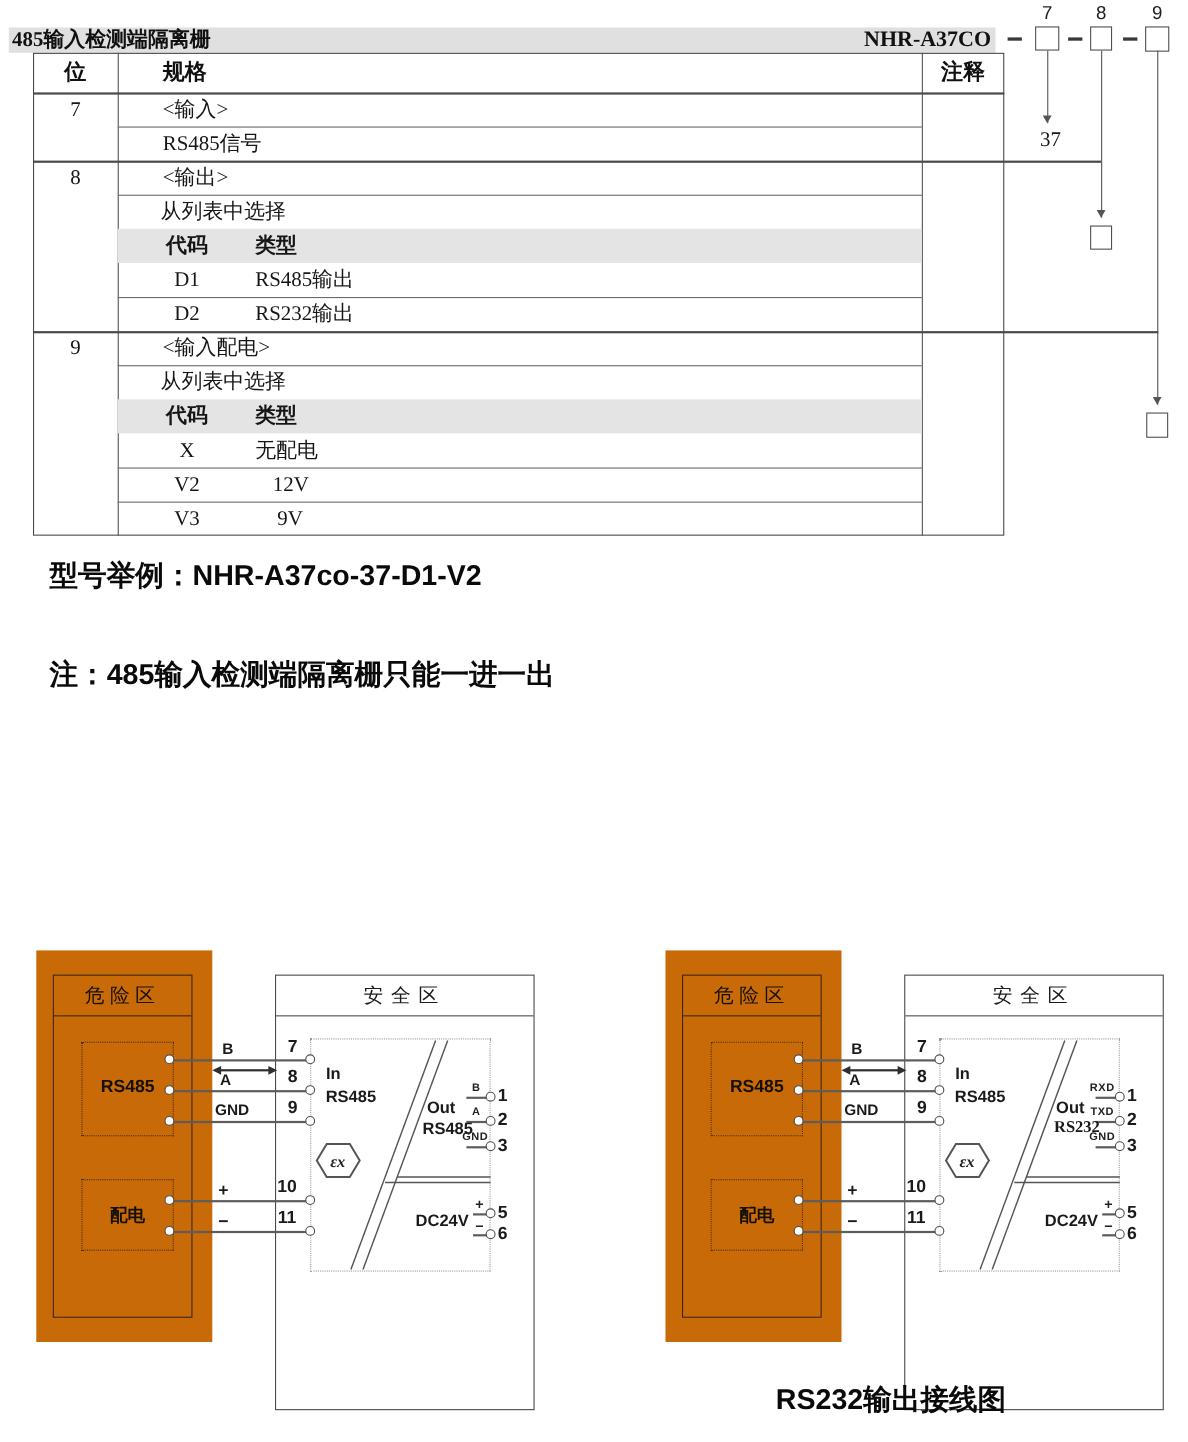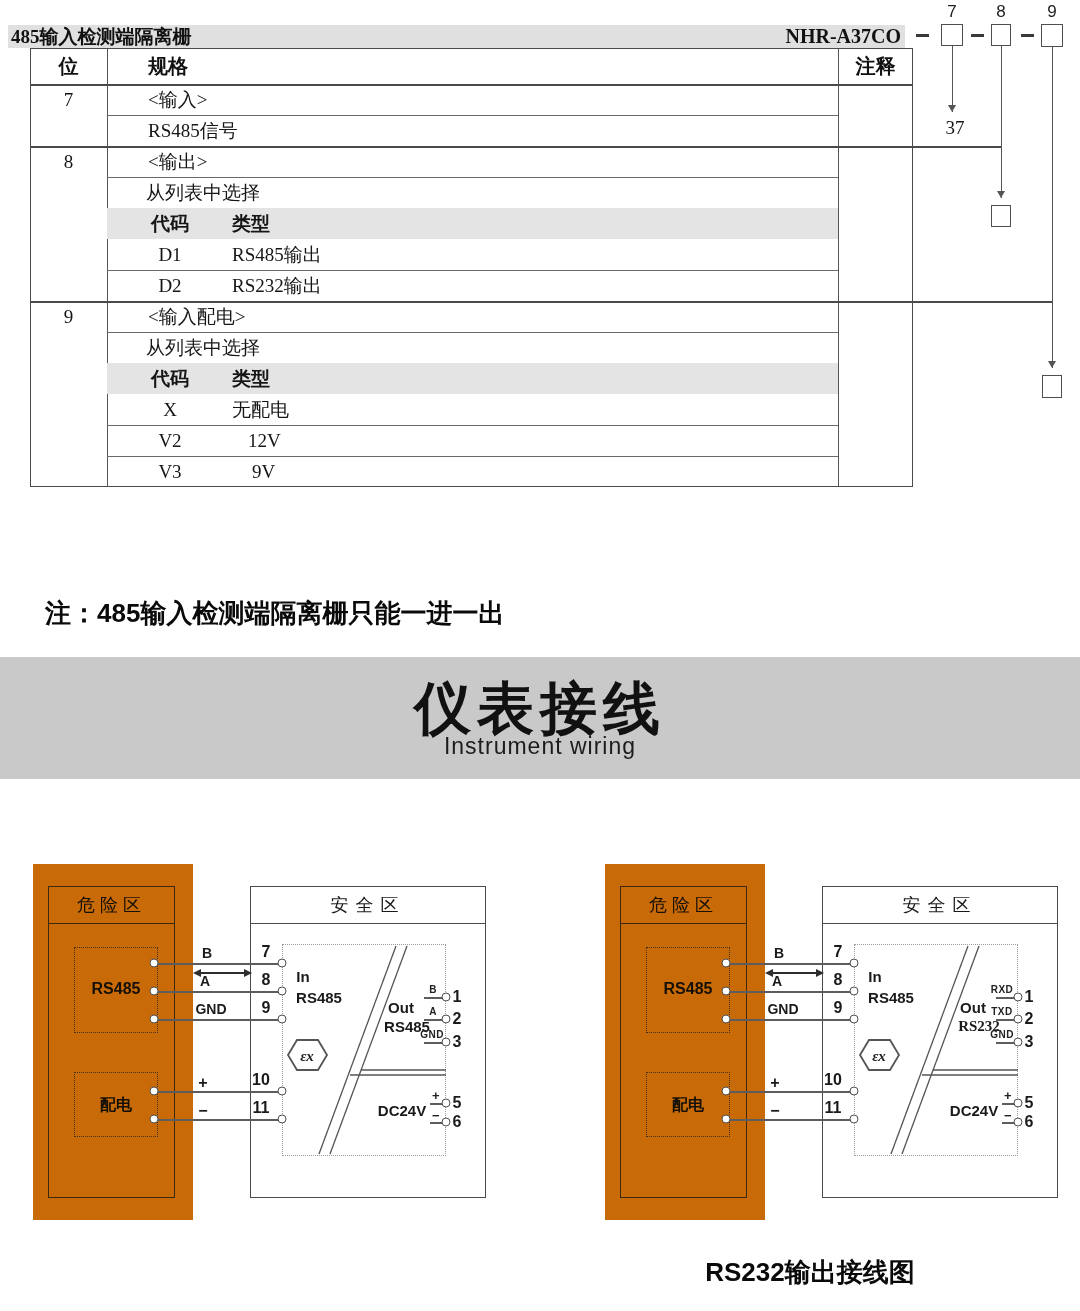--- a/index.html
+++ b/index.html
@@ -48,21 +48,21 @@
   .diagram { position:absolute; top:858px; width:470px; height:372px; }
   .orange  { position:absolute; left:3px; top:6px; width:160px; height:356px;
              background:var(--orange,#c96a08); }
   .hzbox   { position:absolute; left:18px; top:28px; width:127px; height:312px;
              border:1.5px solid #3c2a10; }
   .hztitle { position:absolute; left:0; top:0; width:100%; height:37px; line-height:37px;
              border-bottom:1.5px solid #3c2a10; text-align:center; font-size:18px;
              letter-spacing:5px; font-family:"Liberation Serif","DejaVu Serif",serif; color:#171006; }
   .dotgrp  { position:absolute; border:1.5px dotted #46320f; }
   .grplbl  { position:absolute; width:84px; text-align:center; font-size:16px; font-weight:bold; color:#141005; }
-  .safebox { position:absolute; left:220px; top:28px; width:236px; height:312px;
+  .safebox { position:absolute; left:220px; top:28px; width:236px; height:396px;
              border:1.5px solid #4a4a4a; background:#fff; }
   .sftitle { position:absolute; left:0; top:0; width:100%; height:37px; line-height:37px;
              border-bottom:1.5px solid #4a4a4a; text-align:center; font-size:18px;
              letter-spacing:7px; font-family:"Liberation Serif","DejaVu Serif",serif; color:#1a1a1a; }
   .unitbox { position:absolute; left:252px; top:86px; width:164px; height:212px;
              border:1.5px dotted #9a9a9a; }
   .term { position:absolute; width:9px; height:9px; border:1.5px solid #4f4f4f; border-radius:50%;
           background:#fff; transform:translate(-50%,-50%); z-index:3; }
   .wire { position:absolute; height:1.5px; background:#5d5d5d; z-index:2; }
   .dlabel { position:absolute; transform:translate(-50%,-50%); font-size:14px; font-weight:bold;
@@ -148,26 +148,23 @@
   <div class="cell" style="left:146px;top:332px;">从列表中选择</div>
   <div class="cell codebox" style="left:140px;top:363px;font-weight:bold;">代码</div>
   <div class="cell" style="left:232px;top:363px;font-weight:bold;">类型</div>
   <div class="cell codebox" style="left:140px;top:394px;">X</div>
   <div class="cell" style="left:232px;top:394px;">无配电</div>
   <div class="cell codebox" style="left:140px;top:425px;">V2</div>
   <div class="cell" style="left:248px;top:425px;">12V</div>
   <div class="cell codebox" style="left:140px;top:456px;">V3</div>
   <div class="cell" style="left:252px;top:456px;">9V</div>
 
+  <div class="note-line" style="top:506px;">型号举例：NHR-A37co-37-D1-V2</div>
   <div class="note-line" style="top:596px;">注：485输入检测端隔离栅只能一进一出</div>
 
-  <div class="banner">
-    <div class="banner-cn">仪表接线</div>
-    <div class="banner-en">Instrument wiring</div>
-  </div>
 
   <div class="diagram" style="left:30px;">
     <div class="orange"></div>
     <div class="hzbox">
       <div class="hztitle">危险区</div>
     </div>
     <div class="dotgrp" style="left:44px;top:89px;width:84px;height:86px;"></div>
     <div class="grplbl" style="left:44px;top:122px;">RS485</div>
     <div class="dotgrp" style="left:44px;top:214px;width:84px;height:65px;"></div>
     <div class="grplbl" style="left:44px;top:237px;">配电</div>

